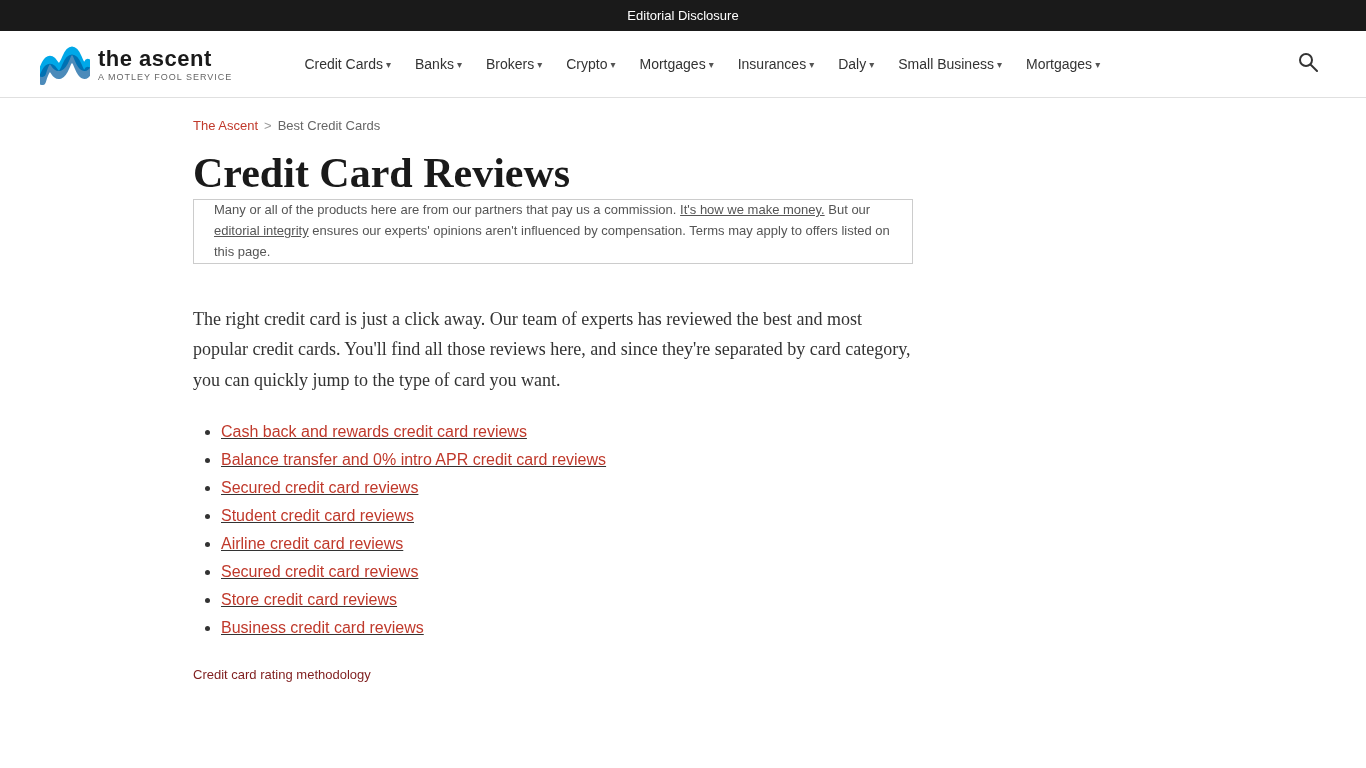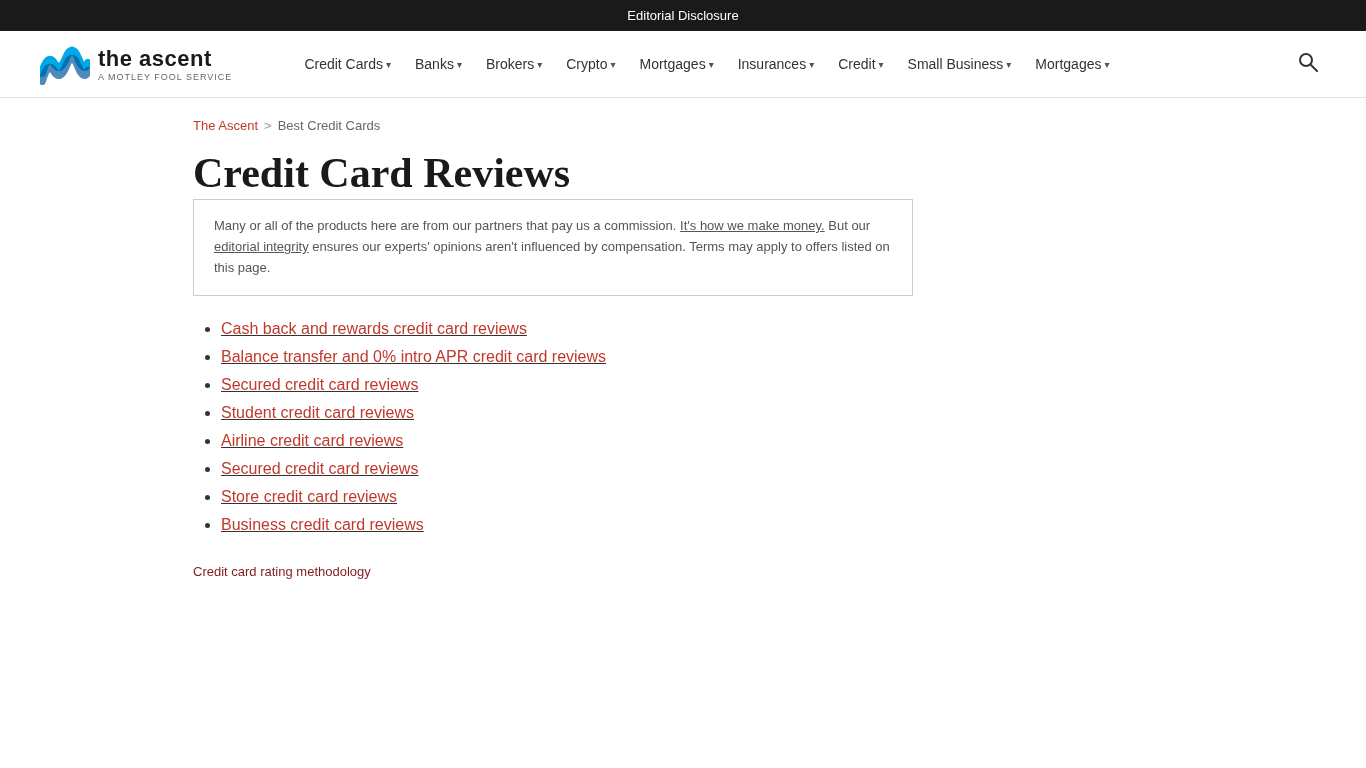--- a/index.html
+++ b/index.html
@@ -122,22 +122,22 @@
       margin-bottom: 24px;
     }
     .author-name {
       color: #c0392b;
       cursor: pointer;
     }
 
     
     .disclosure-box {
       border: 1px solid #ccc;
-      padding: 16px 20px;
-      margin-bottom: 24px;
+      padding: 0 20px;
+      margin-bottom: 40px;
       font-family: Arial, sans-serif;
       font-size: 13px;
       color: #555;
       line-height: 1.6;
       max-width: 720px;
     }
     .disclosure-box a {
       color: #555;
       text-decoration: underline;
       cursor: pointer;
@@ -223,21 +223,21 @@
     </div>
     <div class="nav-item">
       <span>Mortgages</span>
       <span class="nav-chevron">▾</span>
     </div>
     <div class="nav-item">
       <span>Insurances</span>
       <span class="nav-chevron">▾</span>
     </div>
     <div class="nav-item">
-      <span>Credit</span>
+      <span>Daly</span>
       <span class="nav-chevron">▾</span>
     </div>
     <div class="nav-item">
       <span>Small Business</span>
       <span class="nav-chevron">▾</span>
     </div>
     <div class="nav-item">
       <span>Mortgages</span>
       <span class="nav-chevron">▾</span>
     </div>
@@ -268,20 +268,21 @@
   
   <div class="disclosure-box">
     <span>Many or all of the products here are from our partners that pay us a commission.</span>
     <a>It's how we make money.</a>
     <span>But our</span>
     <a>editorial integrity</a>
     <span>ensures our experts' opinions aren't influenced by compensation. Terms may apply to offers listed on this page.</span>
   </div>
 
   
+  <p class="intro-text">The right credit card is just a click away. Our team of experts has reviewed the best and most popular credit cards. You'll find all those reviews here, and since they're separated by card category, you can quickly jump to the type of card you want.</p>
 
   
   <ul class="toc-list">
     <li>
       <a class="toc-link">Cash back and rewards credit card reviews</a>
     </li>
     <li>
       <a class="toc-link">Balance transfer and 0% intro APR credit card reviews</a>
     </li>
     <li>

